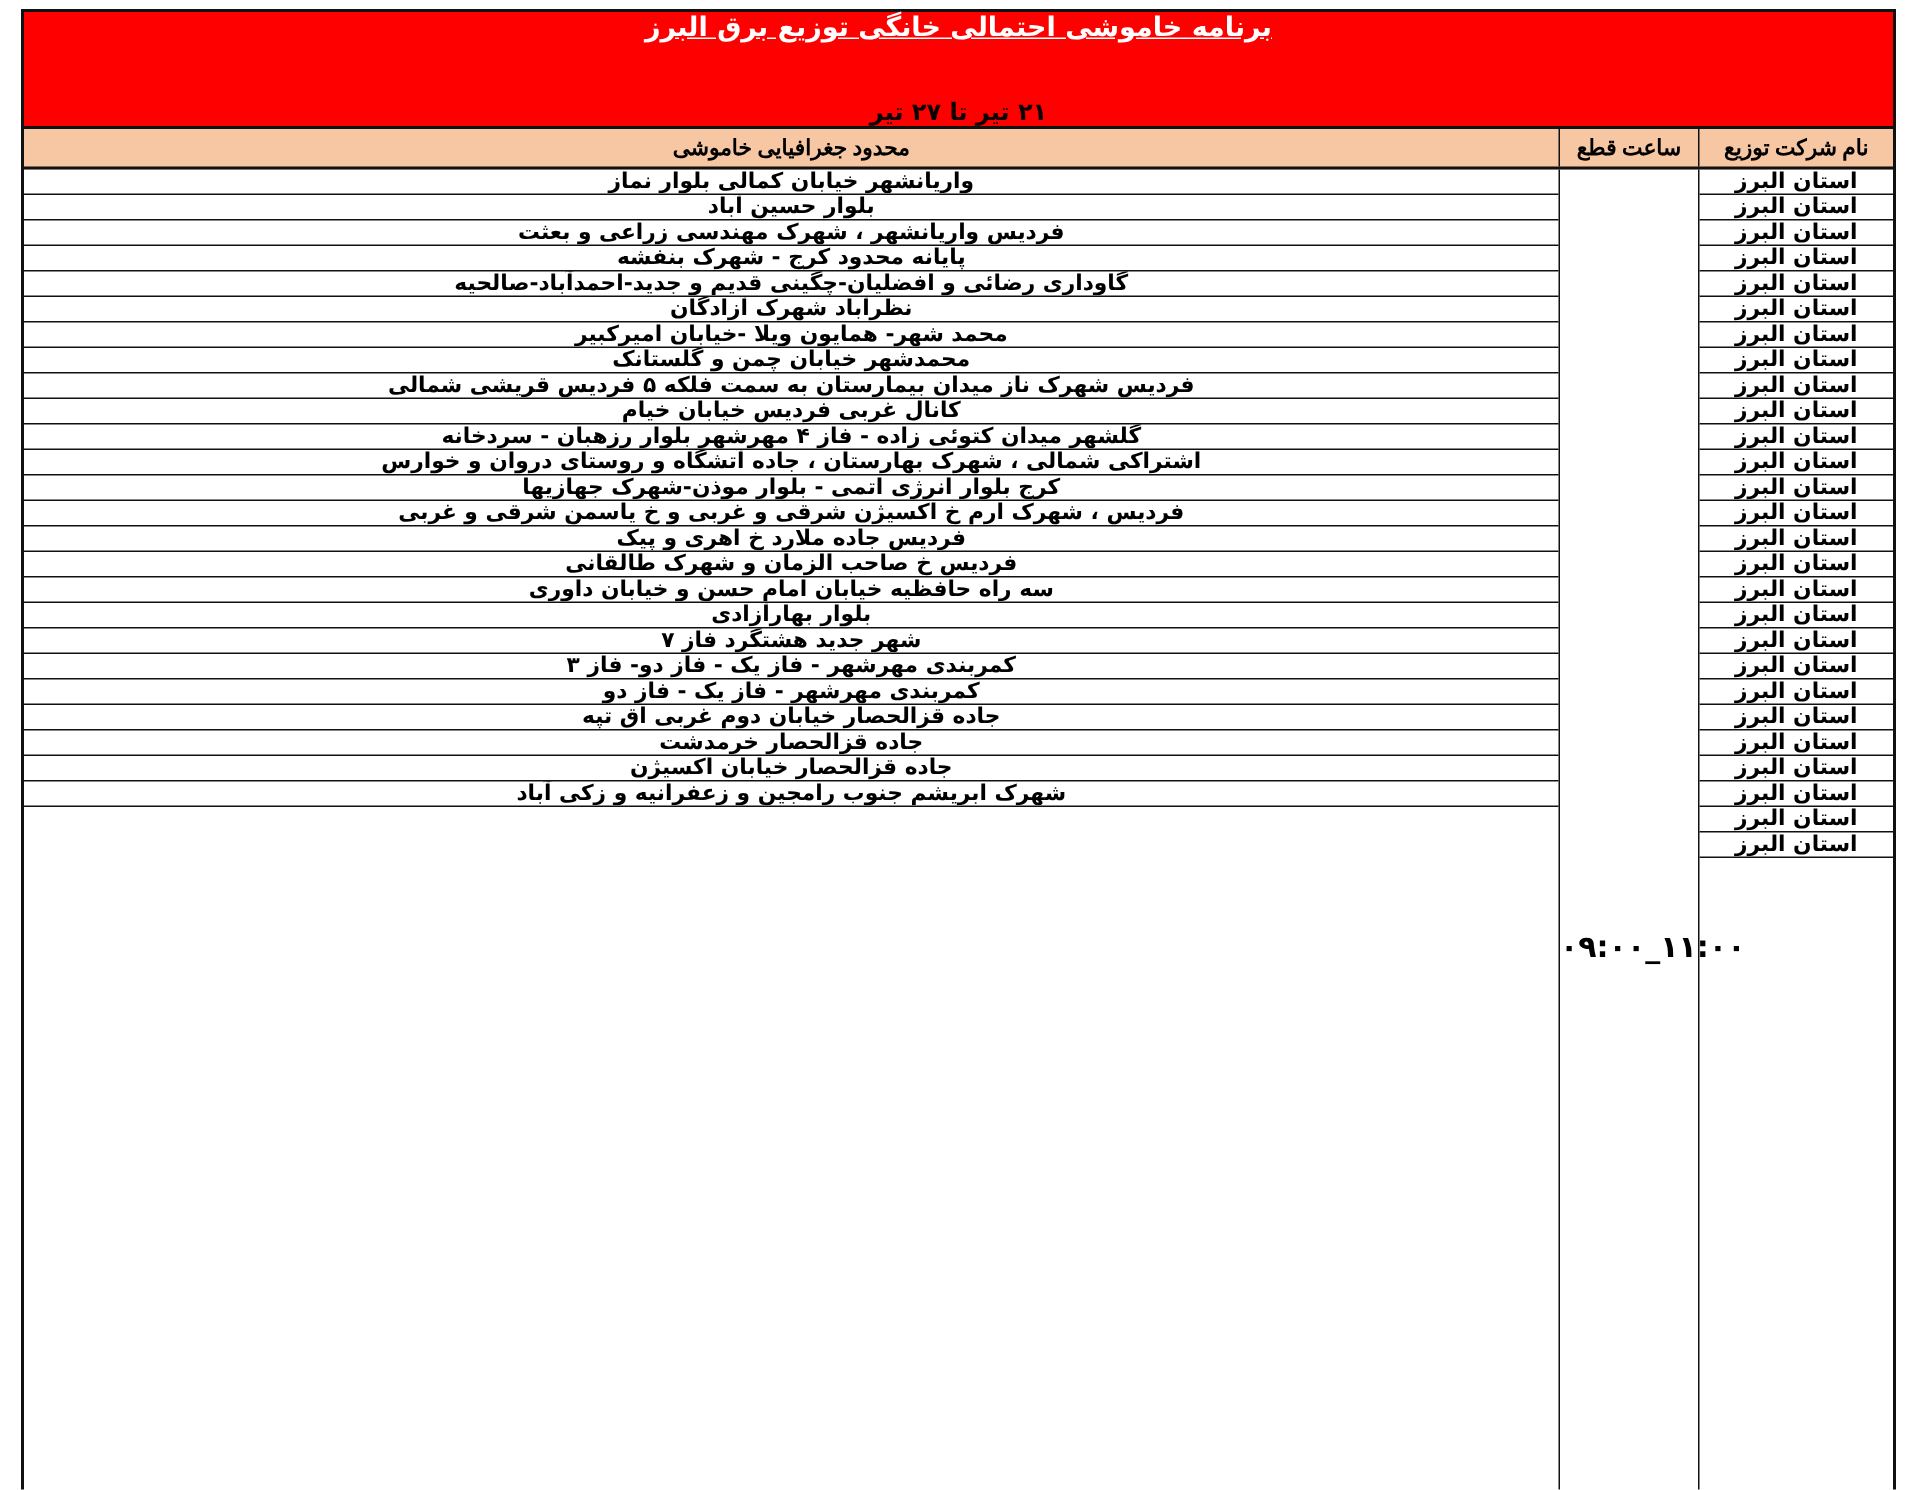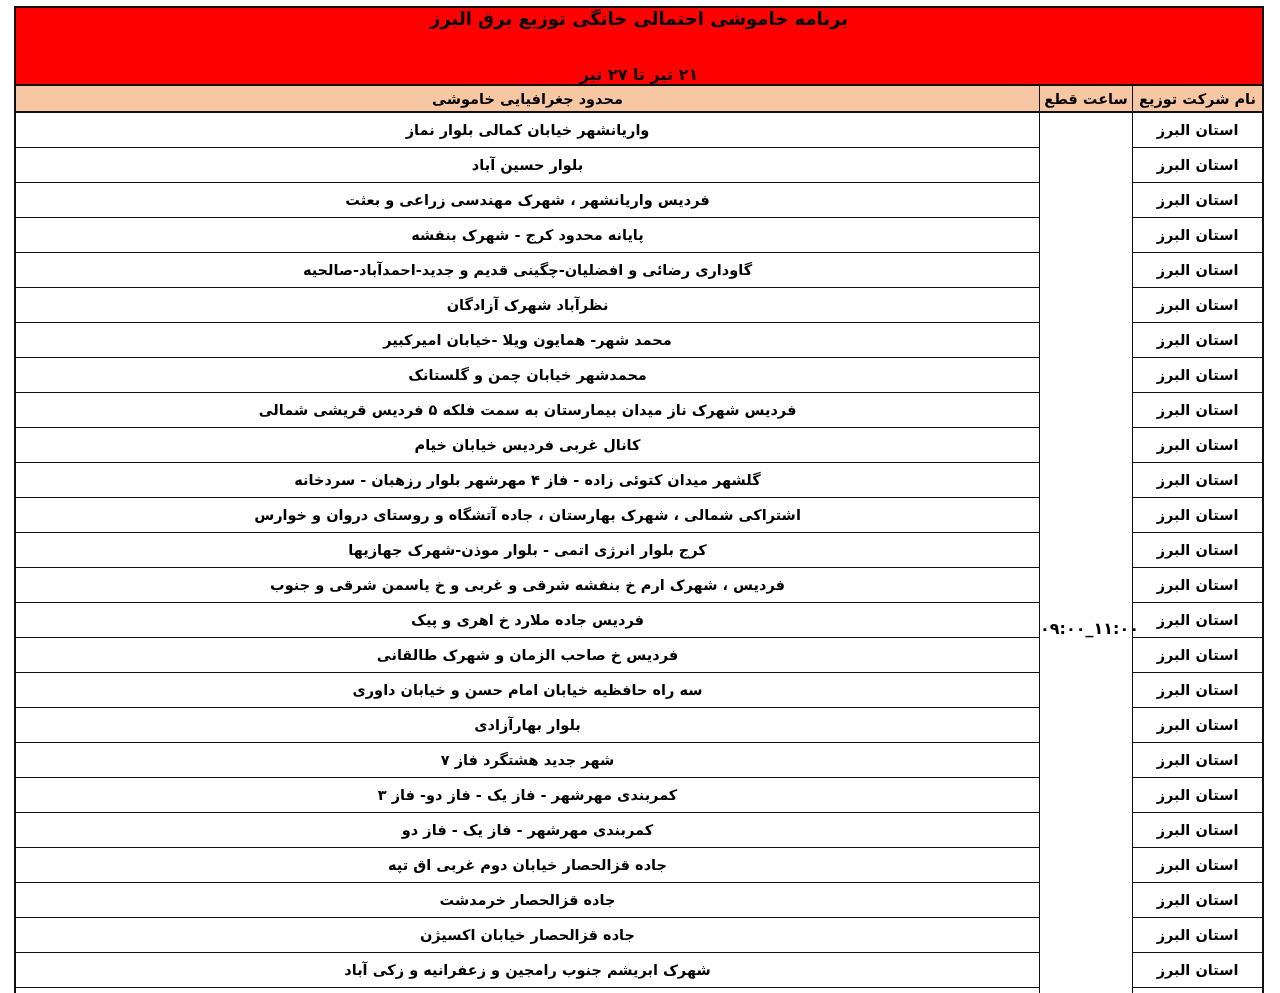--- a/index.html
+++ b/index.html
@@ -31,34 +31,36 @@
     display:flex;
     flex-direction:column;
     justify-content:center;
     align-items:center;
     gap:11px;
     direction:rtl;
   }
   .title-line1{
     font-size:18px;
     font-weight:bold;
-    color:#000000;
+    color:#ffffff;
+    text-decoration:underline;
   }
   .title-line2{
     font-size:16px;
     font-weight:bold;
     color:#0d0000;
     margin-top:25px;
   }
   
   .col-headers{
     display:flex;
     height:27px;
     background:var(--peach);
     border-bottom:2px solid var(--border);
+    font-family:Liberation Serif, serif;
   }
   .hcell{
     display:flex;
     align-items:center;
     justify-content:center;
     font-weight:bold;
     font-size:14.5px;
     direction:rtl;
   }
   .h-location{flex:1;border-right:1px solid var(--border);}
@@ -80,31 +82,31 @@
     border-right:1px solid var(--border);
     position:relative;
   }
   .time-value{
     position:absolute;
     top:506px;
     left:0;
     right:0;
     text-align:center;
     font-weight:bold;
-    font-size:16px;
+    font-size:20px;
     direction:ltr;
     letter-spacing:1px;
   }
   .col-company{
     width:129px;
     display:flex;
     flex-direction:column;
   }
   .cell{
-    height:35px;
+    height:17px;
     flex:none;
     border-bottom:1px solid var(--border);
     display:flex;
     align-items:center;
     justify-content:center;
     font-weight:bold;
     font-size:14.5px;
     direction:rtl;
     text-align:center;
     white-space:nowrap;
@@ -136,21 +138,21 @@
         <div class="cell">پایانه  محدود کرج  - شهرک بنفشه</div>
         <div class="cell">گاوداری رضائی و افضلیان-چگینی قدیم و جدید-احمدآباد-صالحیه</div>
         <div class="cell">نظرآباد شهرک آزادگان</div>
         <div class="cell">محمد شهر-  همایون ویلا  -خیابان امیرکبیر</div>
         <div class="cell">محمدشهر خیابان چمن و گلستانک</div>
         <div class="cell">فردیس شهرک ناز میدان بیمارستان به سمت فلکه ۵ فردیس   قریشی شمالی</div>
         <div class="cell">کانال غربی فردیس خیابان خیام</div>
         <div class="cell">گلشهر میدان کتوئی زاده - فاز ۴ مهرشهر بلوار رزهبان - سردخانه</div>
         <div class="cell">اشتراکی شمالی ،  شهرک بهارستان  ، جاده آتشگاه و روستای دروان و خوارس</div>
         <div class="cell">کرج بلوار انرژی اتمی - بلوار موذن-شهرک جهازیها</div>
-        <div class="cell">فردیس ، شهرک ارم  خ بنفشه شرقی و غربی و خ یاسمن شرقی و جنوب</div>
+        <div class="cell">فردیس ، شهرک ارم  خ اکسیژن شرقی و غربی و خ یاسمن شرقی و غربی</div>
         <div class="cell">فردیس جاده ملارد خ اهری و  پیک</div>
         <div class="cell">فردیس  خ صاحب الزمان و شهرک طالقانی</div>
         <div class="cell">سه راه حافظیه خیابان امام حسن و خیابان داوری</div>
         <div class="cell">بلوار بهارآزادی</div>
         <div class="cell">شهر جدید هشتگرد فاز ۷</div>
         <div class="cell">کمربندی مهرشهر - فاز یک - فاز دو- فاز ۳</div>
         <div class="cell">کمربندی مهرشهر - فاز یک -  فاز دو</div>
         <div class="cell">جاده قزالحصار خیابان دوم غربی اق تپه</div>
         <div class="cell">جاده قزالحصار خرمدشت</div>
         <div class="cell">جاده قزالحصار خیابان اکسیژن</div>

